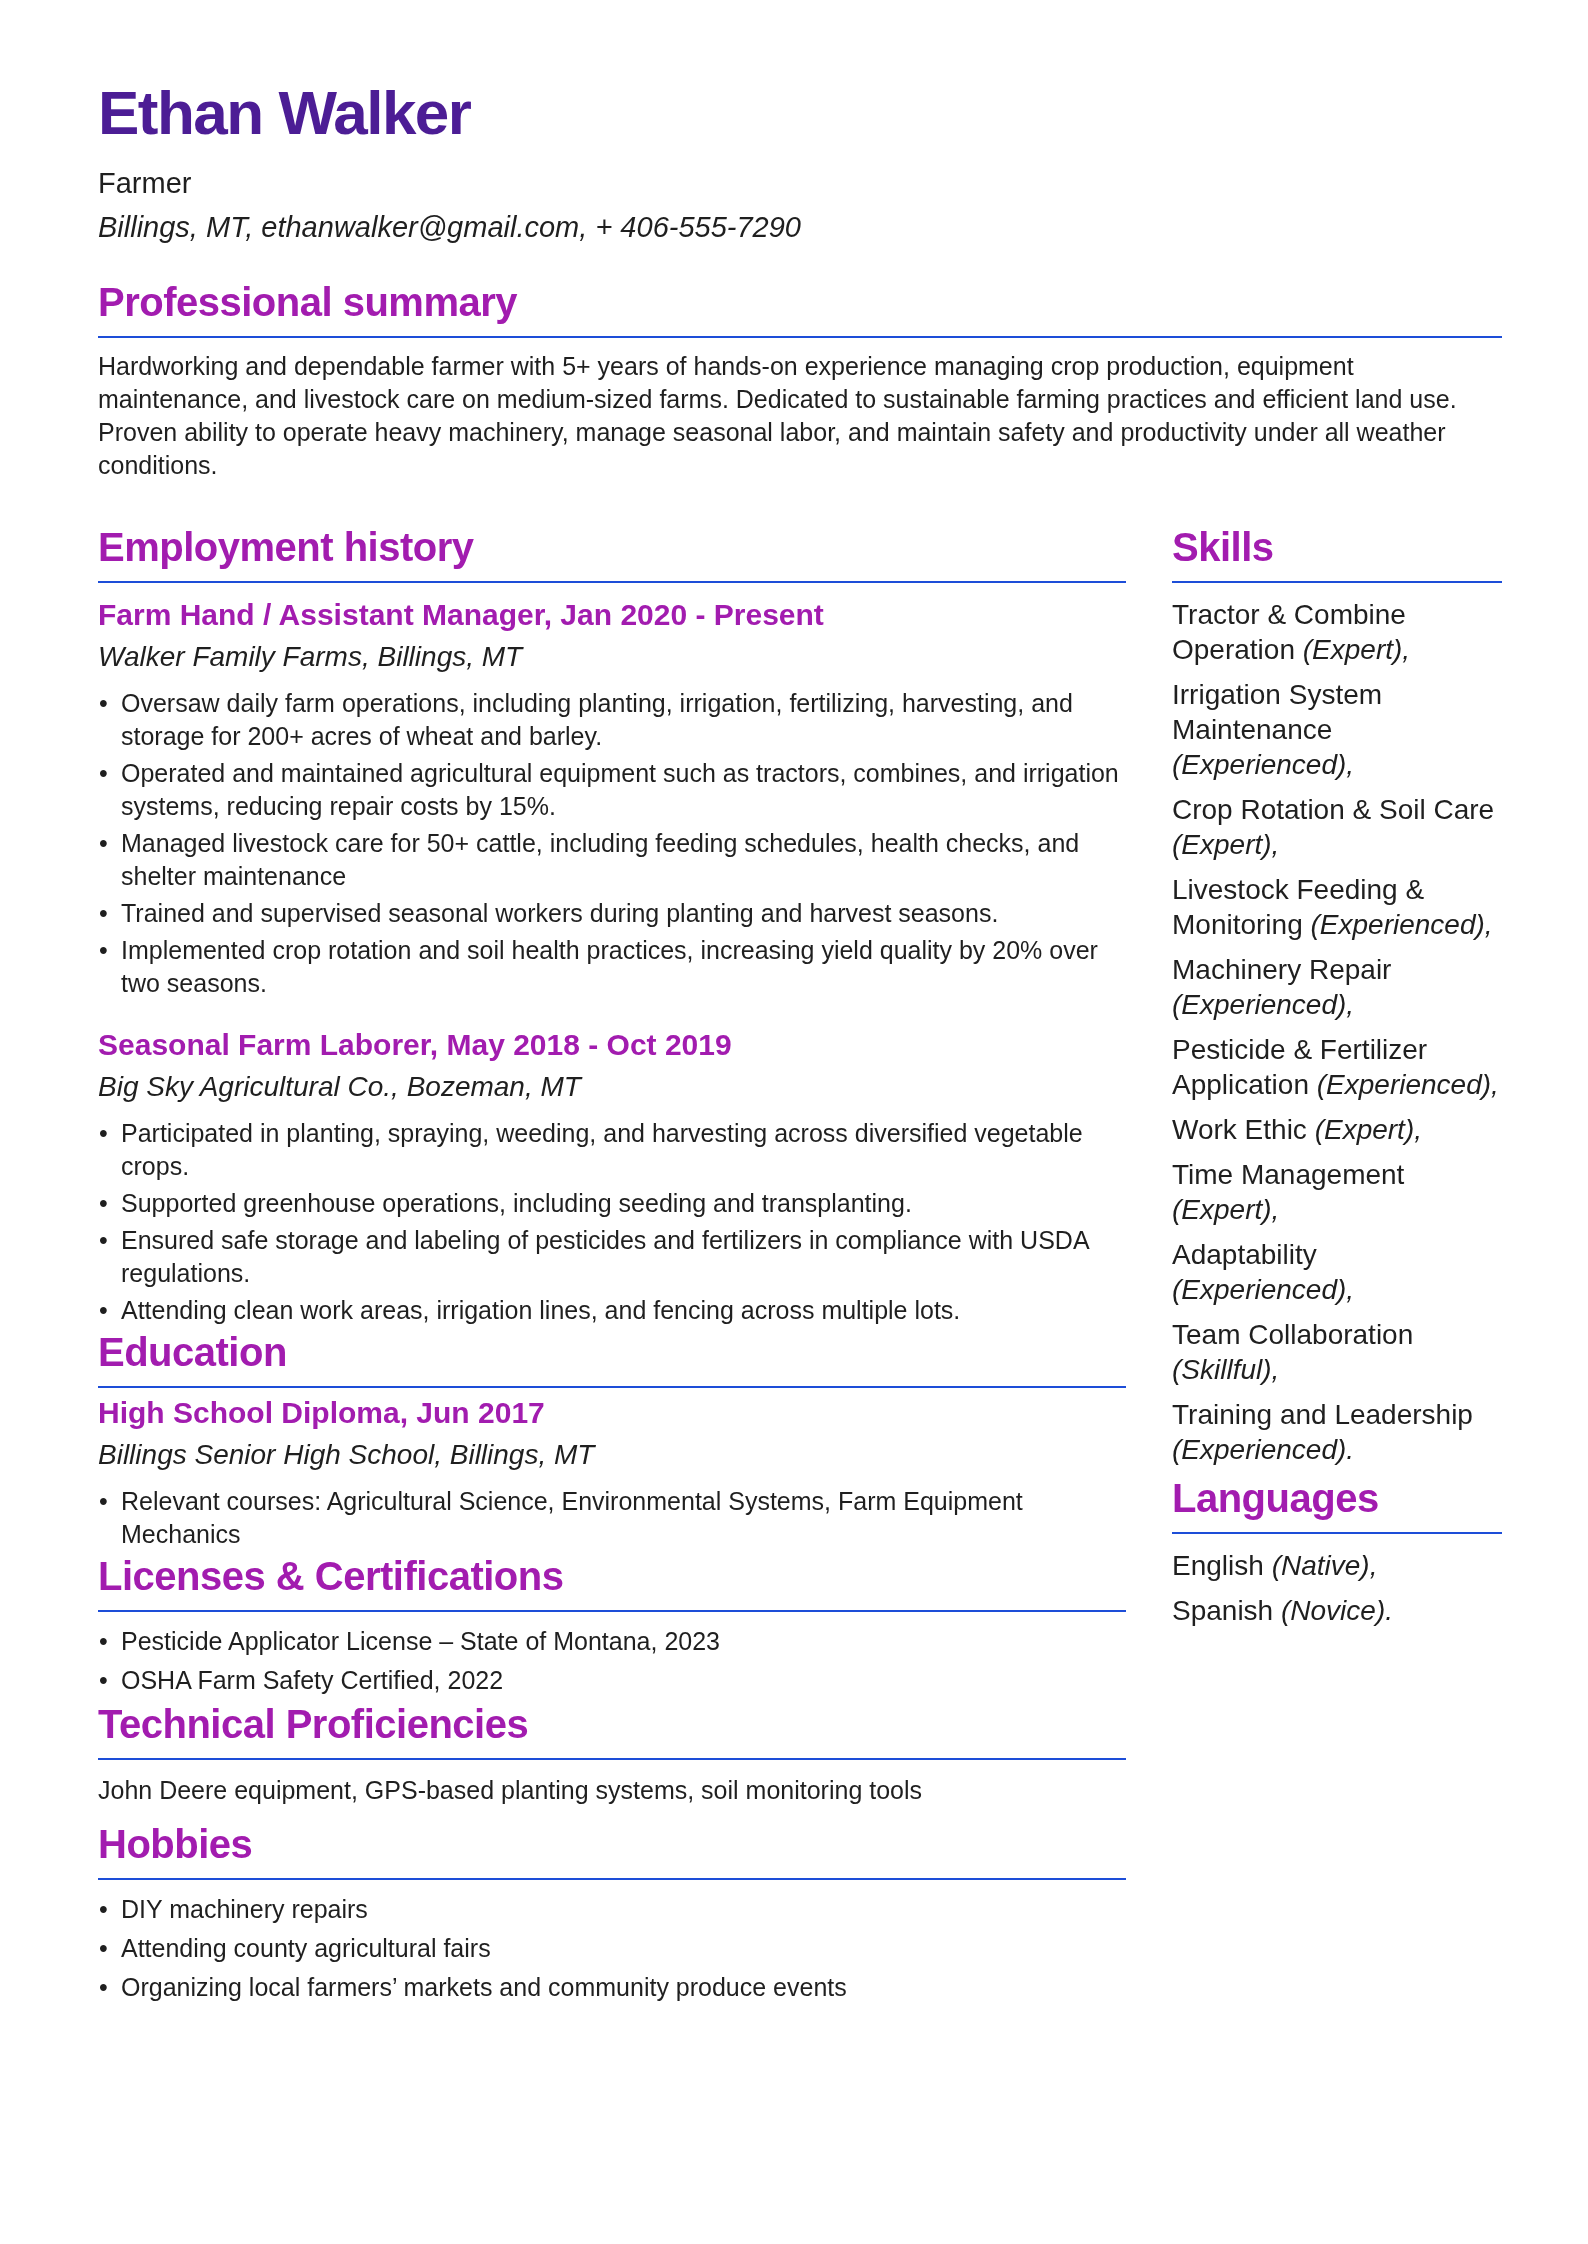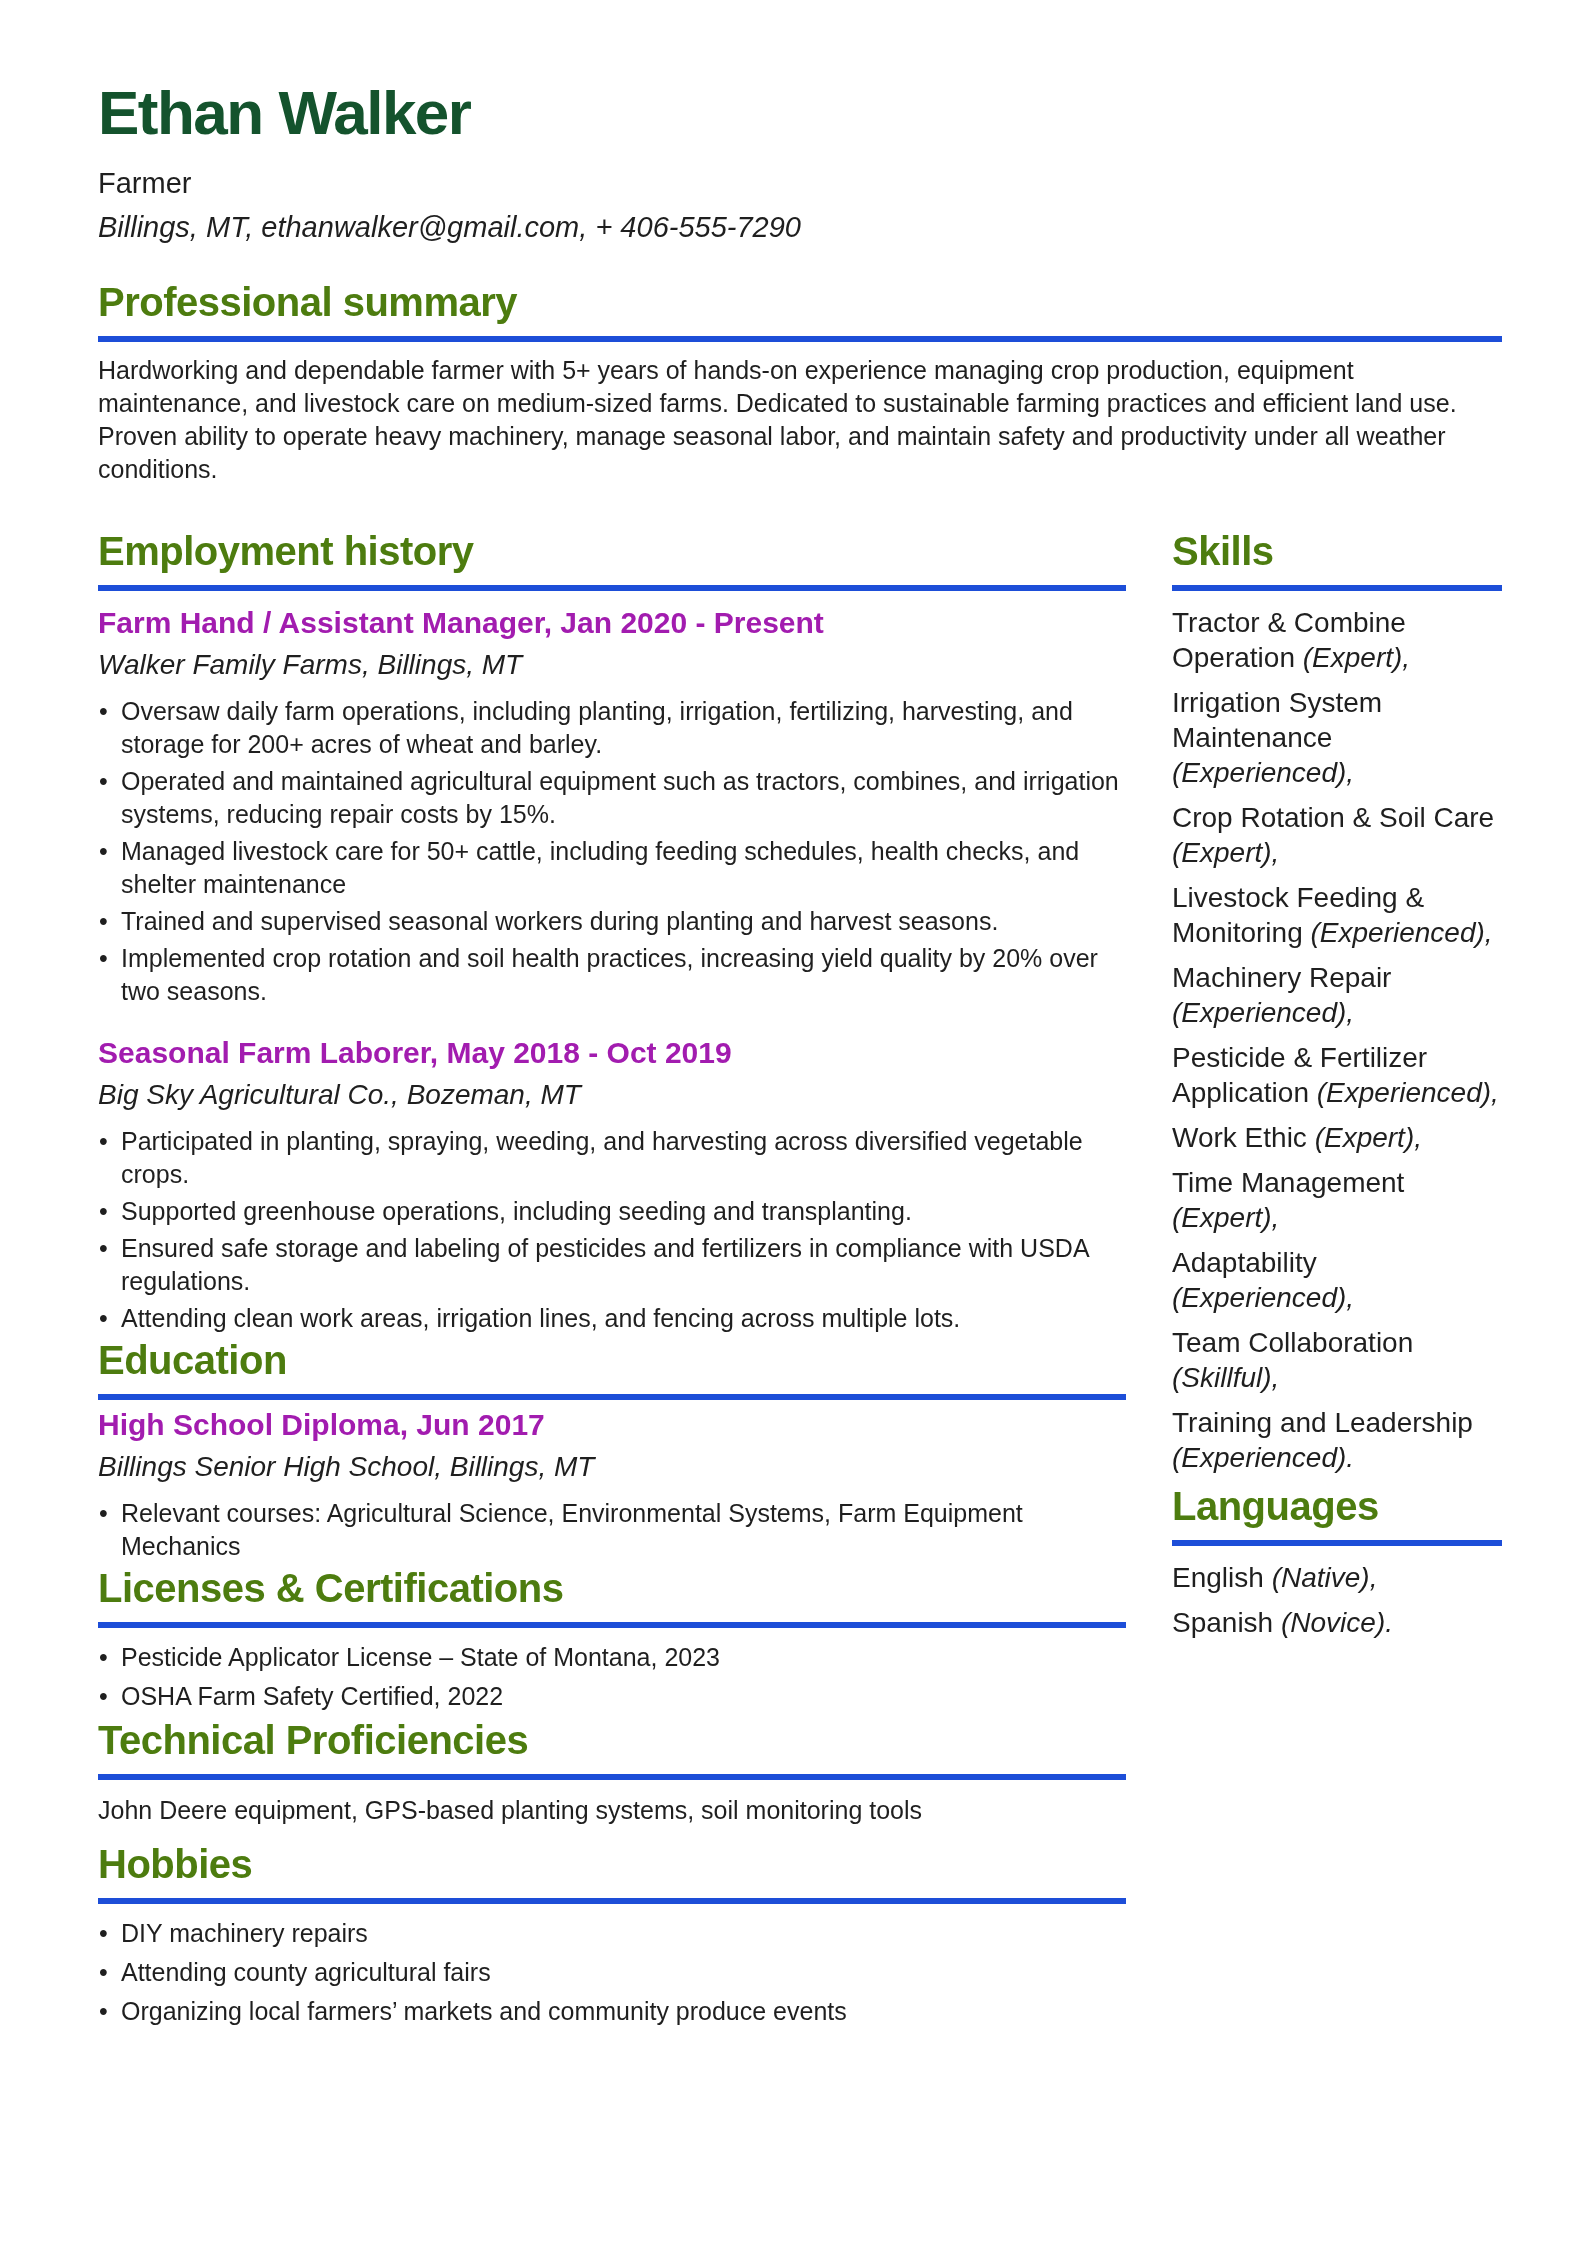--- a/index.html
+++ b/index.html
@@ -18,44 +18,44 @@
     padding: 82px 86px 0 98px;
   }
 
   
   h1.name {
     font-size: 62px;
     line-height: 1.0;
     font-weight: 700;
     letter-spacing: -1.5px;
     margin: 0 0 22px 0;
-    color: #14532d;
+    color: #4c1d95;
   }
   .role {
     font-size: 29px;
     line-height: 1.2;
     margin: 0 0 9px 0;
   }
   .contact {
     font-size: 29px;
     line-height: 1.2;
     font-style: italic;
     margin: 0;
   }
 
   
   h2.sec {
     font-size: 40px;
     line-height: 1.05;
     font-weight: 700;
     letter-spacing: -0.5px;
-    color: #4d7c0f;
+    color: #a21caf;
     margin: 44px 0 0 0;
     padding-bottom: 13px;
-    border-bottom: 6px solid #1d4ed8;
+    border-bottom: 2px solid #1d4ed8;
   }
   .summary h2.sec { margin-top: 36px; }
 
   .summary p {
     font-size: 25px;
     line-height: 33px;
     margin: 12px 0 0 0;
     max-width: 1400px;
   }
 

